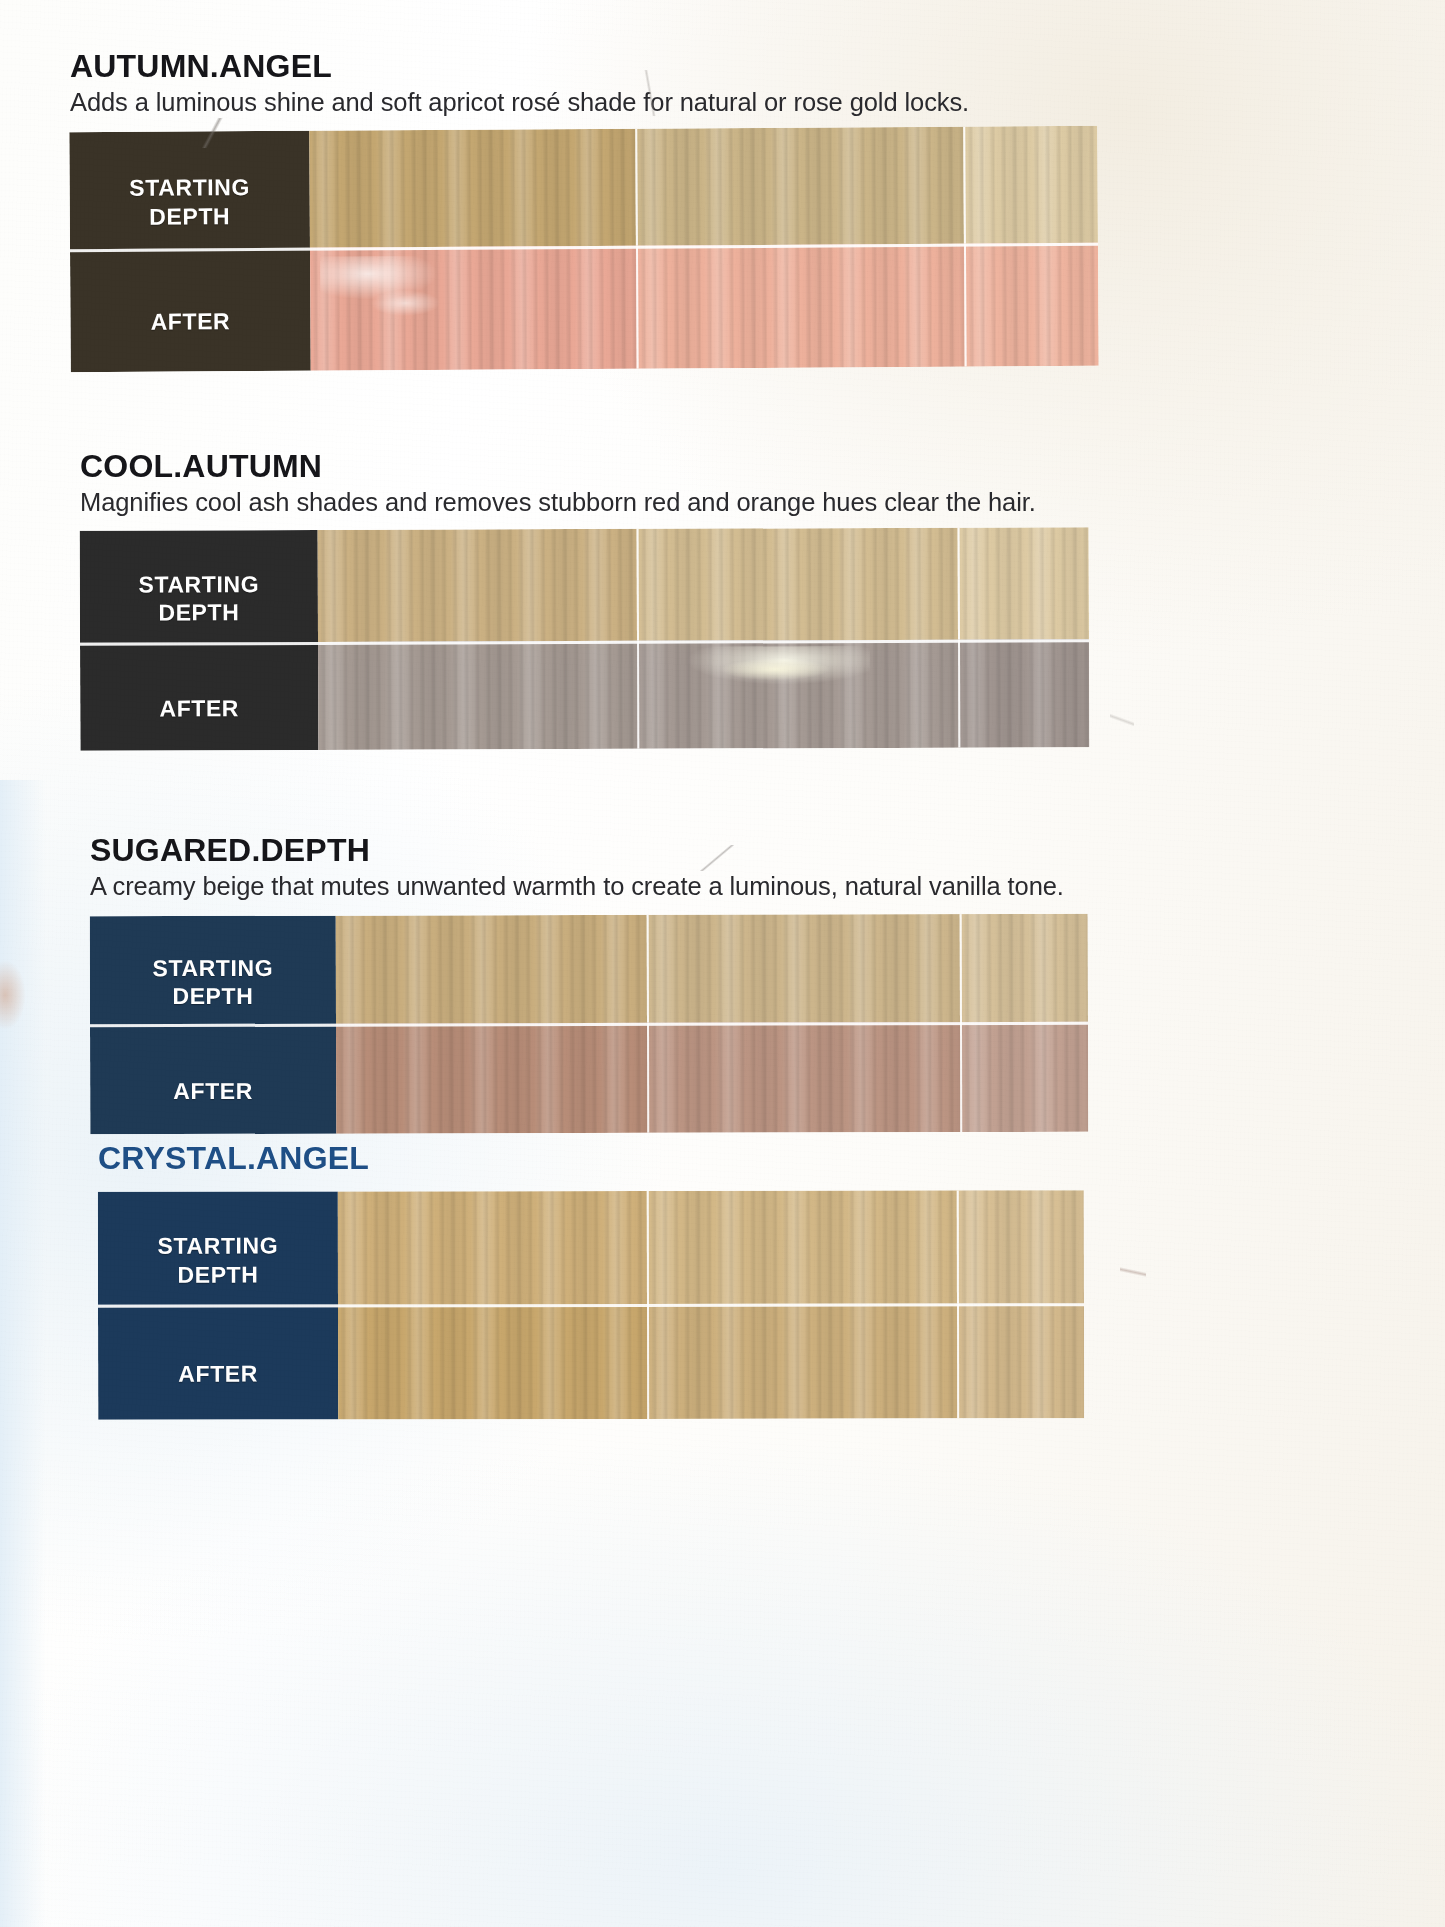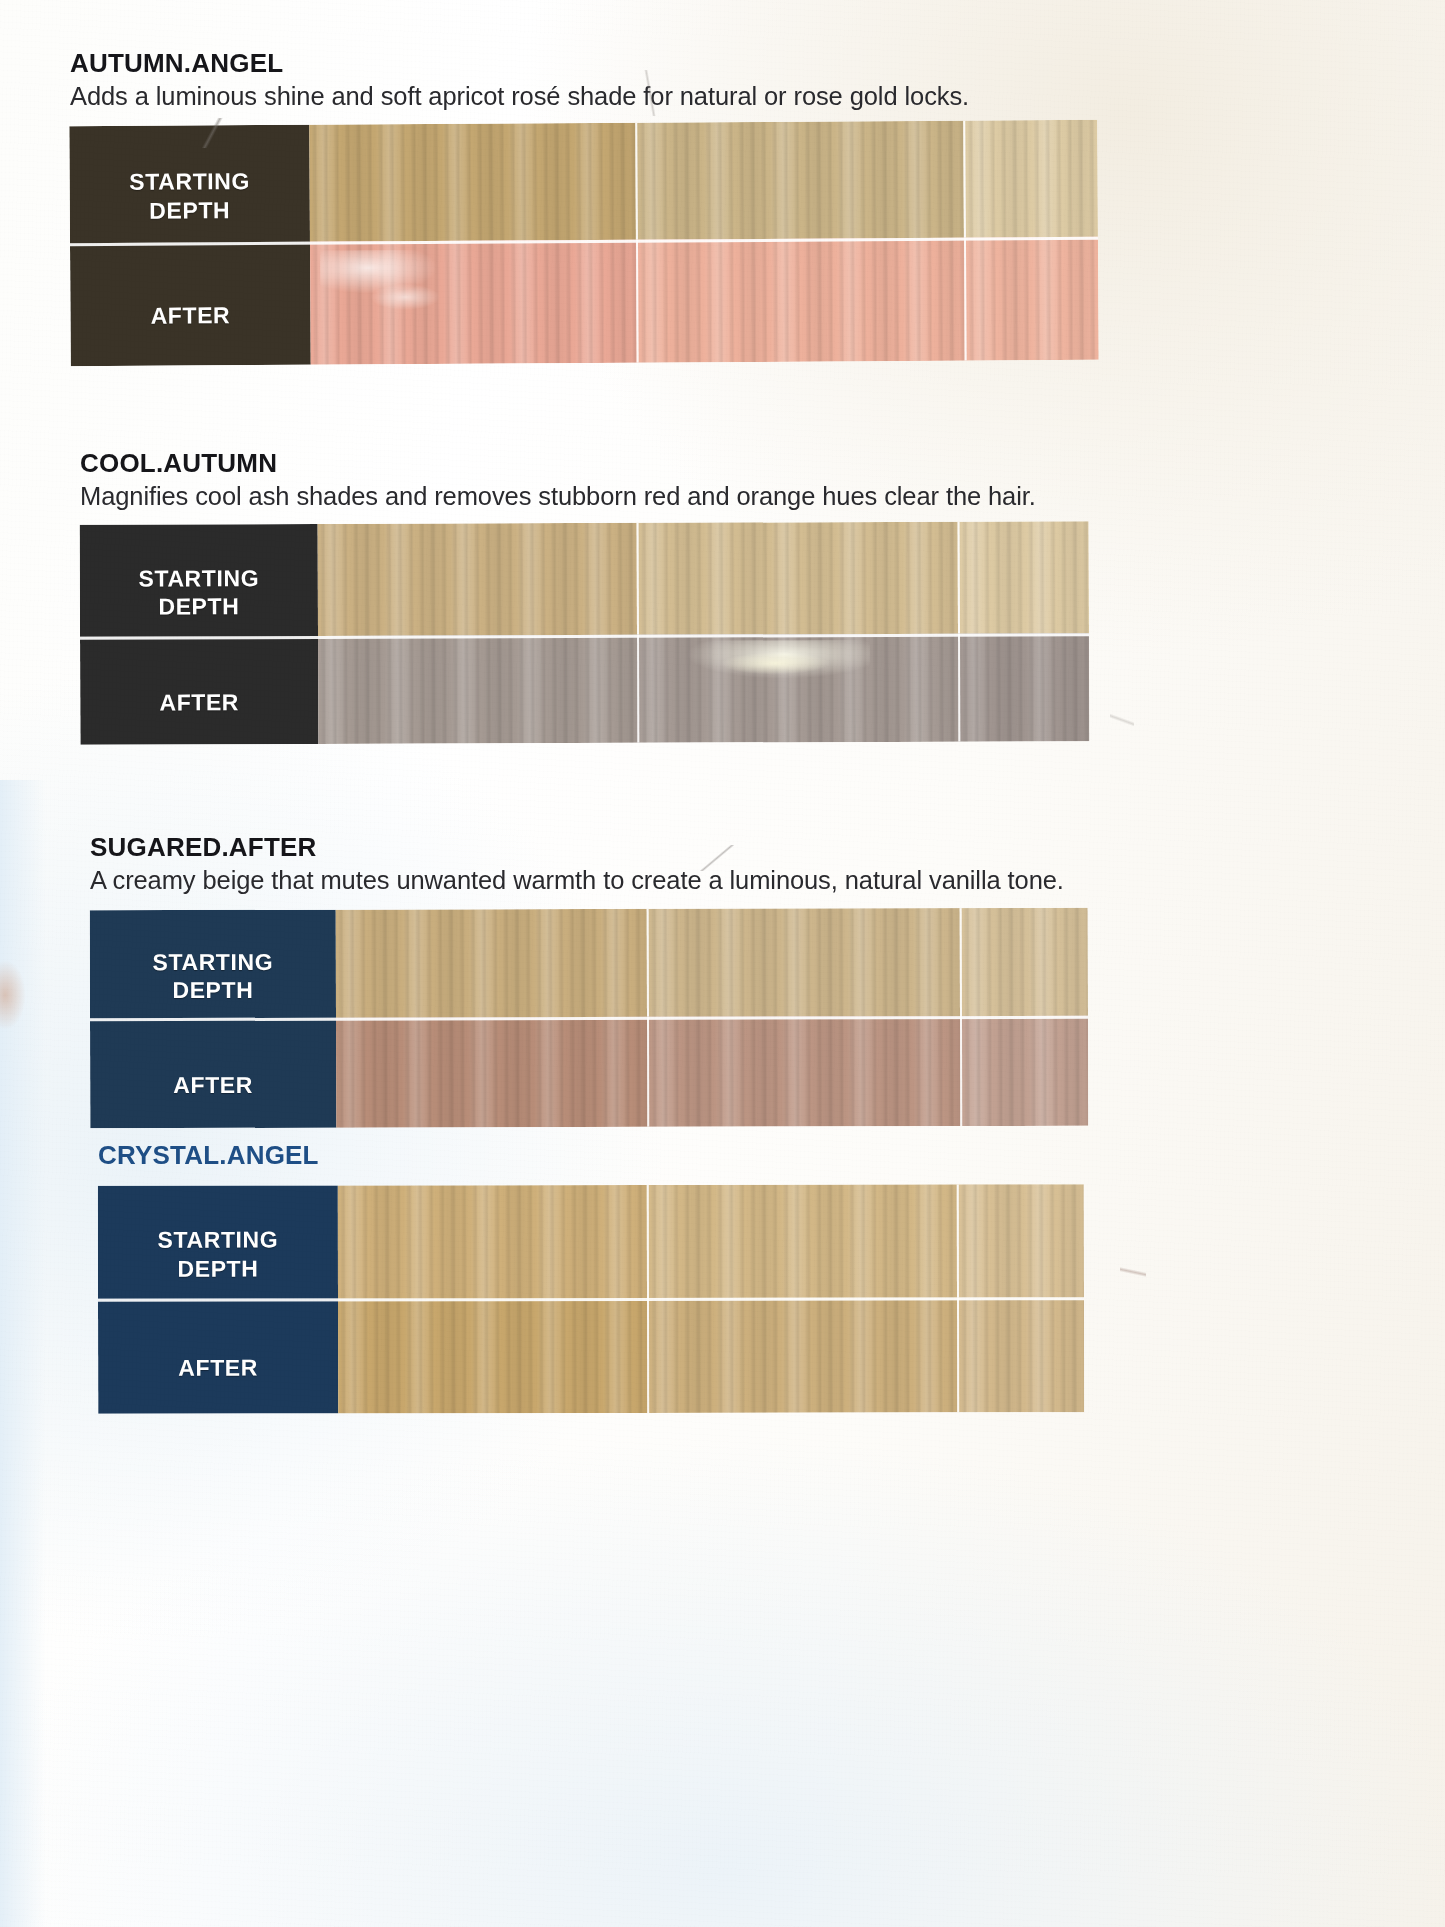--- a/index.html
+++ b/index.html
@@ -51,21 +51,21 @@
     left: 0; top: 960px;
     width: 26px; height: 70px;
     background: radial-gradient(ellipse at 20% 50%, rgba(205,150,120,0.5), rgba(255,255,255,0) 70%);
     pointer-events: none;
   }
 
   
   .section { position: absolute; }
 
   .sec-title {
-    font-size: 26px;
+    font-size: 32px;
     font-weight: bold;
     letter-spacing: 0.2px;
     color: #16161a;
     white-space: nowrap;
     margin-bottom: 3px;
   }
   .sec-title.tint-blue { color: #1f4f86; }
 
   .sec-desc {
     font-size: 25.5px;
@@ -235,21 +235,21 @@
       </div>
 
       <div class="sheen" style="left:600px; top:118px; width:190px; height:40px;
            background:radial-gradient(ellipse at 55% 35%, rgba(255,255,240,0.85), rgba(255,255,255,0) 66%);"></div>
       <div class="sheen" style="left:640px; top:130px; width:110px; height:22px;
            background:radial-gradient(ellipse at 50% 50%, rgba(255,252,225,0.8), rgba(255,255,255,0) 70%);"></div>
     </div>
   </div>
 
   <div class="section" style="left:90px; top:832px; width:1002px;">
-    <div class="sec-title">SUGARED.AFTER</div>
+    <div class="sec-title">SUGARED.DEPTH</div>
     <div class="sec-desc">A creamy beige that mutes unwanted warmth to create a luminous, natural vanilla tone.</div>
 
     <div class="table" style="margin-top:14px; width:998px; height:218px; transform:rotate(-0.15deg);">
 
       <div class="row" style="height:108px;">
         <div class="label-cell" style="width:246px; background:#1f3a55;">
           <span class="lbl">
             <span>STARTING</span><br>
             <span>DEPTH</span>
           </span>

